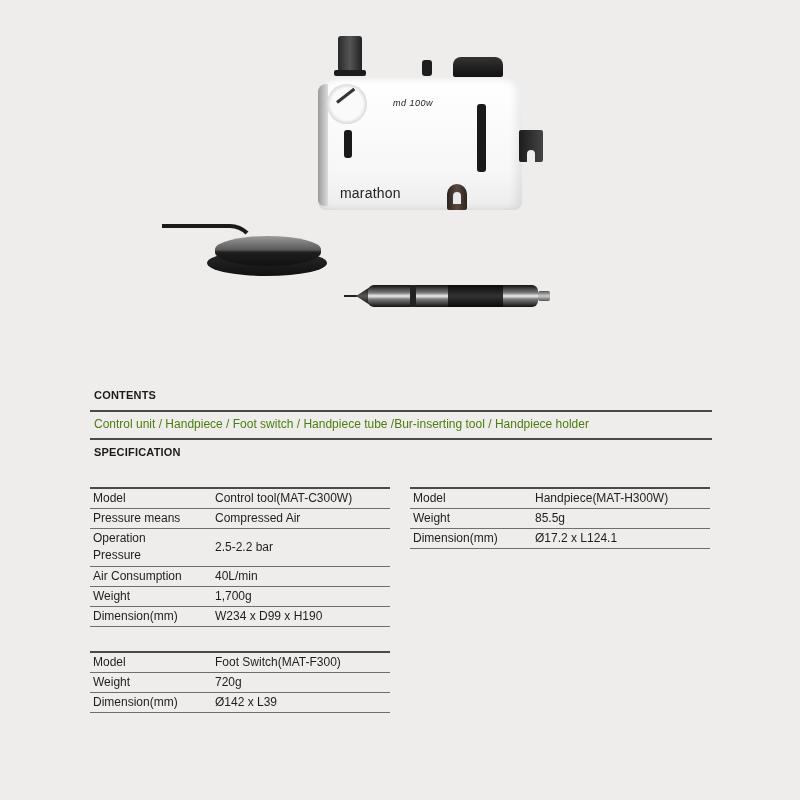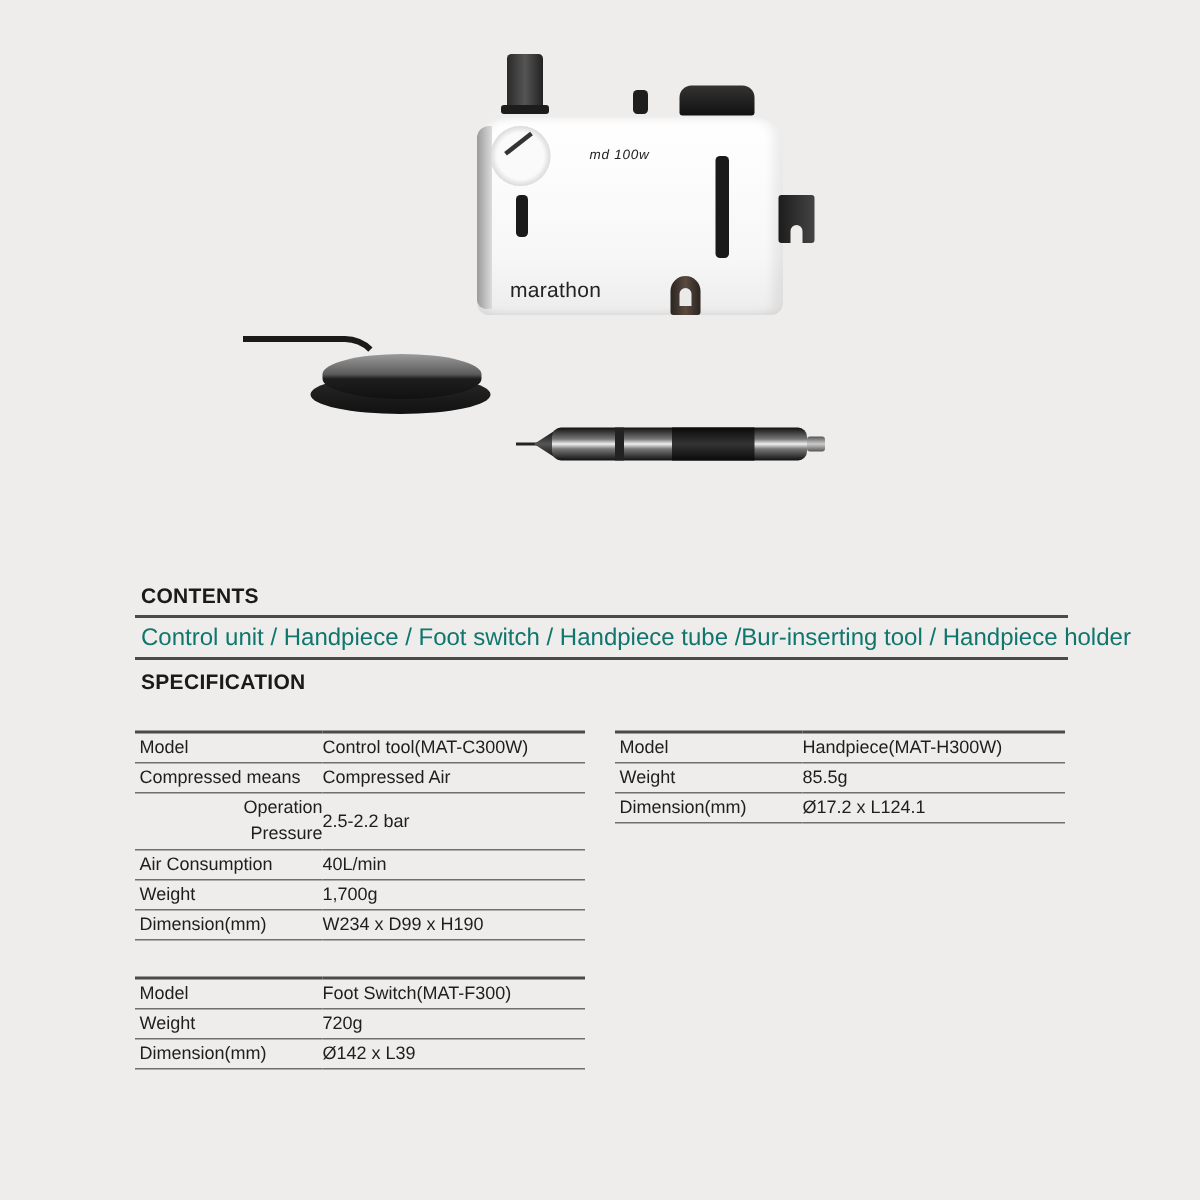--- a/index.html
+++ b/index.html
@@ -88,24 +88,24 @@
   }
   .hp-grip {
     left:448px; top:285px; width:55px; height:22px;
     background:linear-gradient(180deg,#0a0a0a,#333 50%,#0a0a0a);
   }
   .hp-band { left:410px; top:285px; width:6px; height:22px; background:#222; }
   .hp-end { left:538px; top:291px; width:12px; height:10px; background:linear-gradient(180deg,#555,#ccc,#555); border-radius:2px; }
 
   
   .section-title {
-    position:absolute; font-size:14px; font-weight:bold; letter-spacing:0.2px; color:#1a1a1a;
+    position:absolute; font-size:11px; font-weight:bold; letter-spacing:0.2px; color:#1a1a1a;
   }
   .rule { position:absolute; height:2px; background:#4a4a4a; }
-  .contents-text { position:absolute; left:94px; top:417px; font-size:16px; color:#0f766e; }
+  .contents-text { position:absolute; left:94px; top:417px; font-size:12px; color:#4d7c0f; }
 
   .spec-table { position:absolute; border-collapse:collapse; font-size:12px; color:#1e1e1e; }
   .spec-table td { padding:0 0 0 0; vertical-align:middle; border-bottom:1px solid #6f6f6f; line-height:14px; }
   .spec-table tr:first-child td { border-top:2px solid #4a4a4a;margin-left:31px; }
   .spec-table td.k { padding-left:3px; }
 </style>
 </head>
 <body>
 
 <div>
@@ -149,25 +149,25 @@
   <colgroup>
       <col style="width:125px">
       <col style="width:175px">
     </colgroup>
   <tbody>
       <tr style="height:20px;">
     <td class="k">Model</td>
     <td>Control tool(MAT-C300W)</td>
   </tr>
   <tr style="height:20px;">
-    <td class="k">Compressed means</td>
+    <td class="k">Pressure means</td>
     <td>Compressed Air</td>
   </tr>
   <tr style="height:38px;">
-    <td class="k" style="white-space:pre-line; line-height:17px;text-align:right;">Operation
+    <td class="k" style="white-space:pre-line; line-height:17px;">Operation
 Pressure</td>
     <td>2.5-2.2 bar</td>
   </tr>
   <tr style="height:20px;">
     <td class="k">Air Consumption</td>
     <td>40L/min</td>
   </tr>
   <tr style="height:20px;">
     <td class="k">Weight</td>
     <td>1,700g</td>

